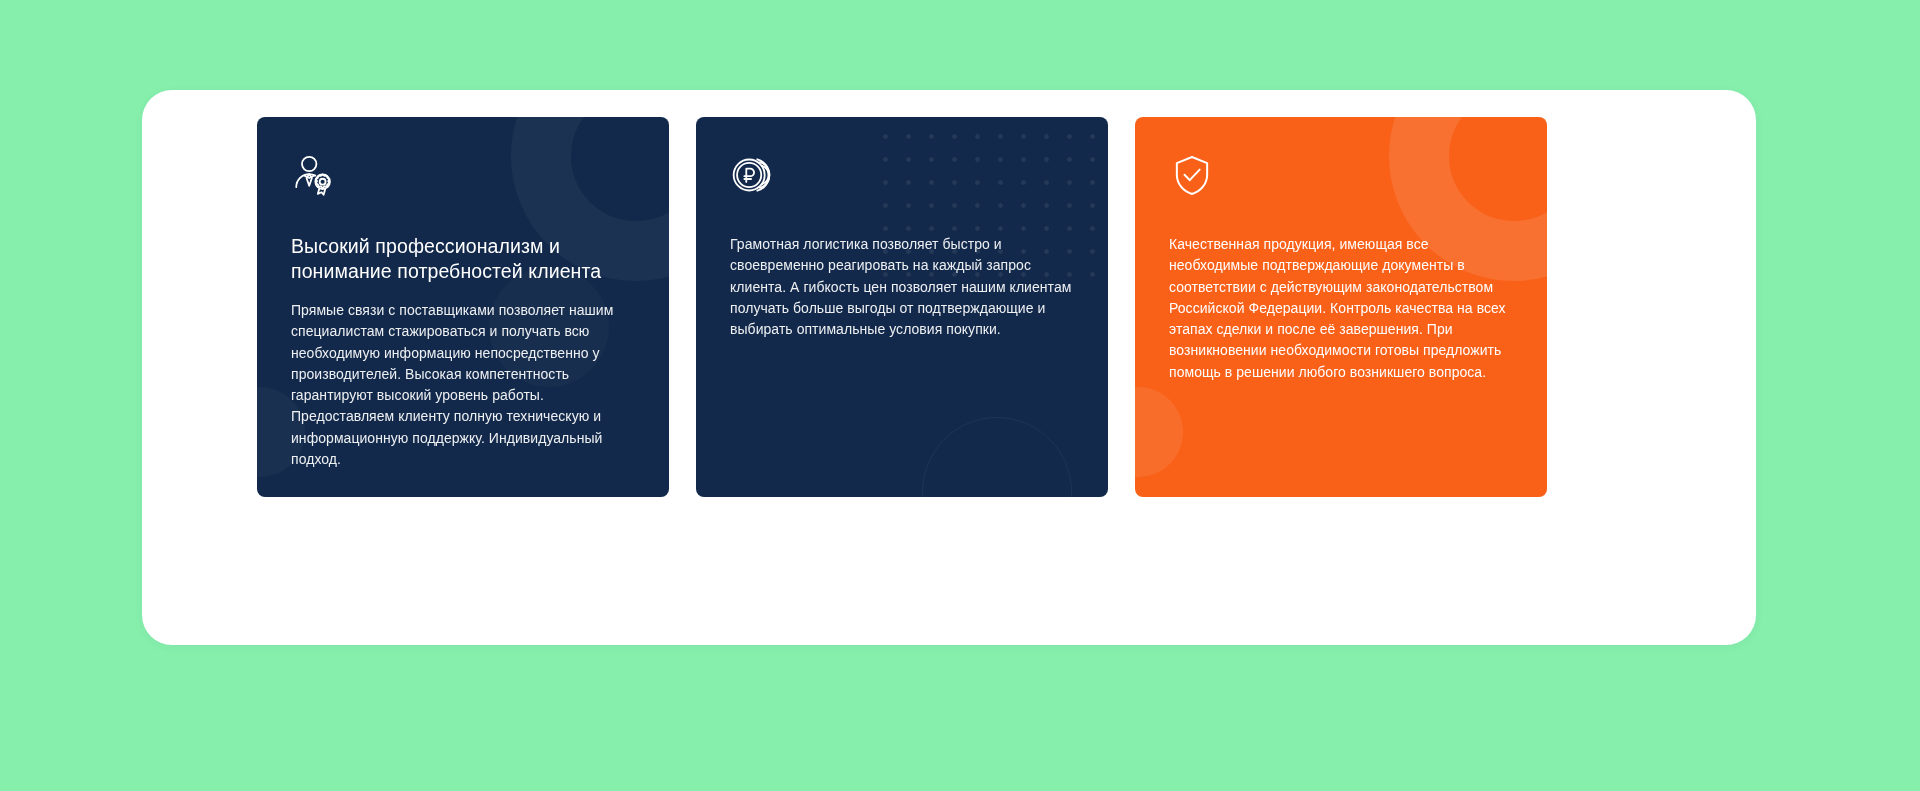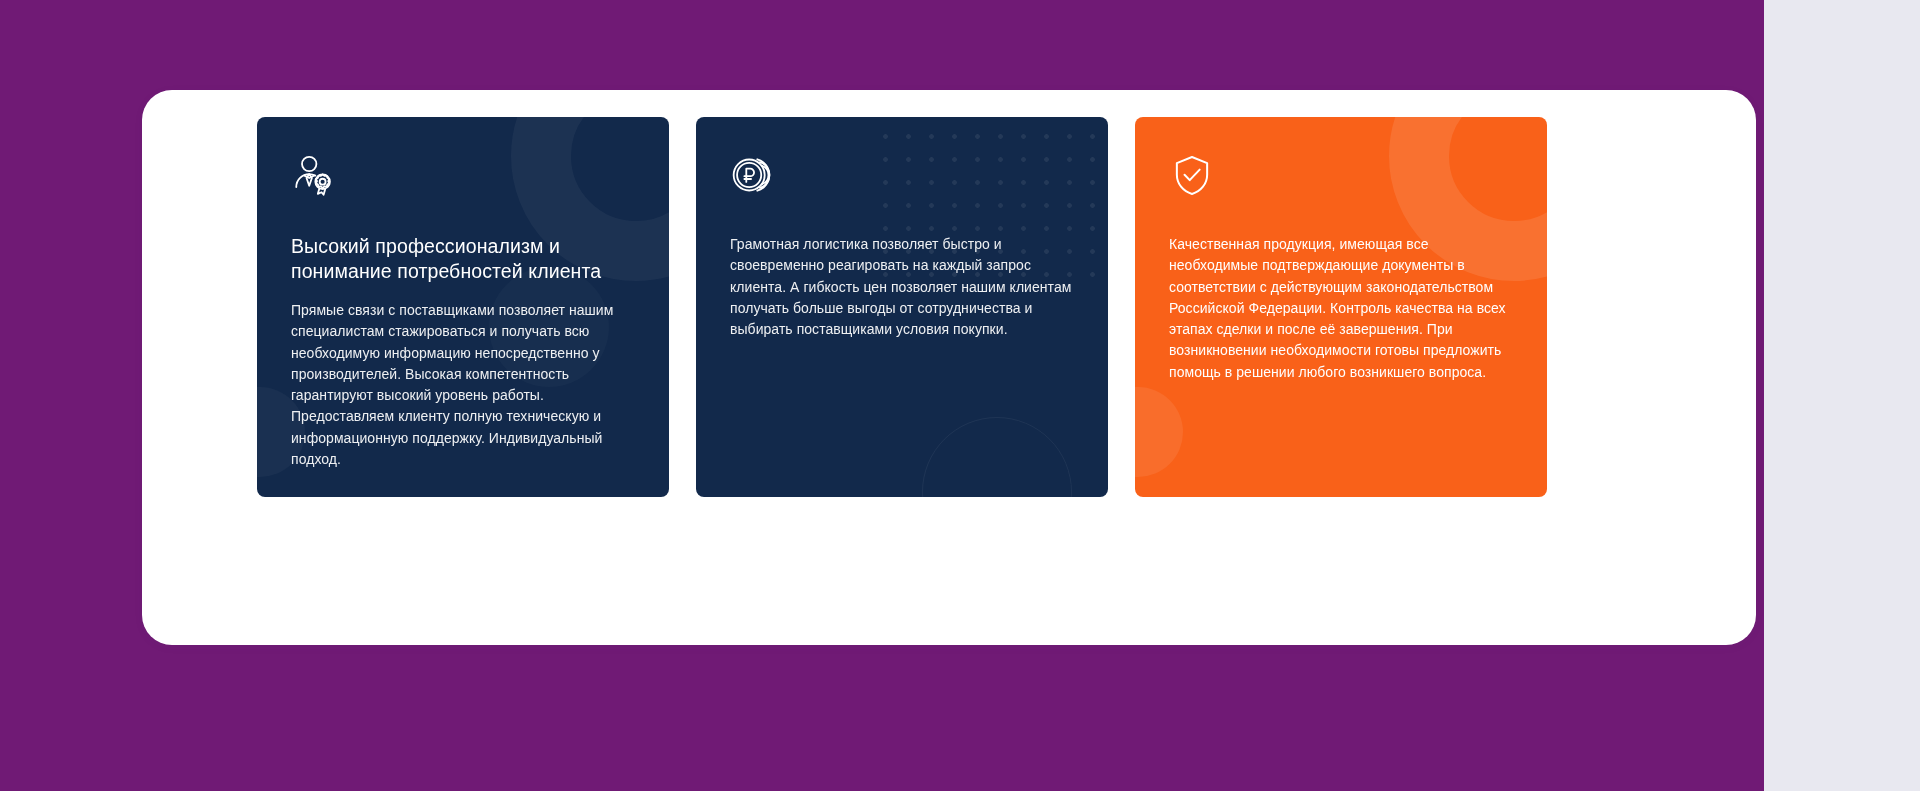--- a/index.html
+++ b/index.html
@@ -12,23 +12,23 @@
   }
 
   body {
     background: #e8e8f0;
     font-family: "Liberation Sans", sans-serif;
     -webkit-font-smoothing: antialiased;
   }
 
   .page {
     position: relative;
-    width: 1764px;
+    width: 1920px;
     height: 791px;
-    background: #701a75;
+    background: #86efac;
   }
 
   
   .panel {
     position: absolute;
     left: 142px;
     top: 90px;
     width: 1614px;
     height: 555px;
     background: #ffffff;
@@ -185,21 +185,21 @@
               <path d="M28.5 7.6a17 17 0 0 1 0 32.8"></path>
               <path d="M31.2 10.6a14 14 0 0 1 0 26.8"></path>
               <path d="M33.4 14.4a10.2 10.2 0 0 1 0 19.2"></path>
               <circle cx="20" cy="24" r="16.2"></circle>
               <circle cx="20" cy="24" r="12.6"></circle>
               <path d="M17 31.2V17.4h4.2a3.9 3.9 0 0 1 0 7.8H15"></path>
               <path d="M15 28.2h7"></path>
             </svg>
           </span>
 
-          <p class="card-body">Грамотная логистика позволяет быстро и своевременно реагировать на каждый запрос клиента. А гибкость цен позволяет нашим клиентам получать больше выгоды от сотрудничества и выбирать поставщиками условия покупки.</p>
+          <p class="card-body">Грамотная логистика позволяет быстро и своевременно реагировать на каждый запрос клиента. А гибкость цен позволяет нашим клиентам получать больше выгоды от подтверждающие и выбирать оптимальные условия покупки.</p>
         </div>
       </div>
 
       <div class="card card--orange">
         <div class="deco deco-ring ring-a"></div>
         <div class="deco blob-soft"></div>
 
         <div class="card-inner">
           <span class="card-icon">
             <svg viewBox="0 0 48 48" fill="none" stroke="#ffffff" stroke-width="2.1" stroke-linecap="round" stroke-linejoin="round">

